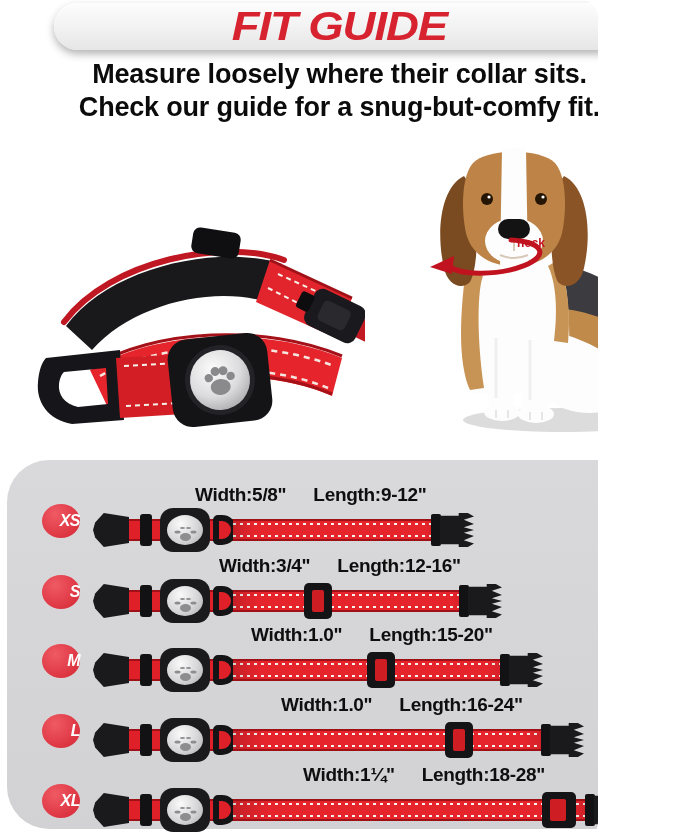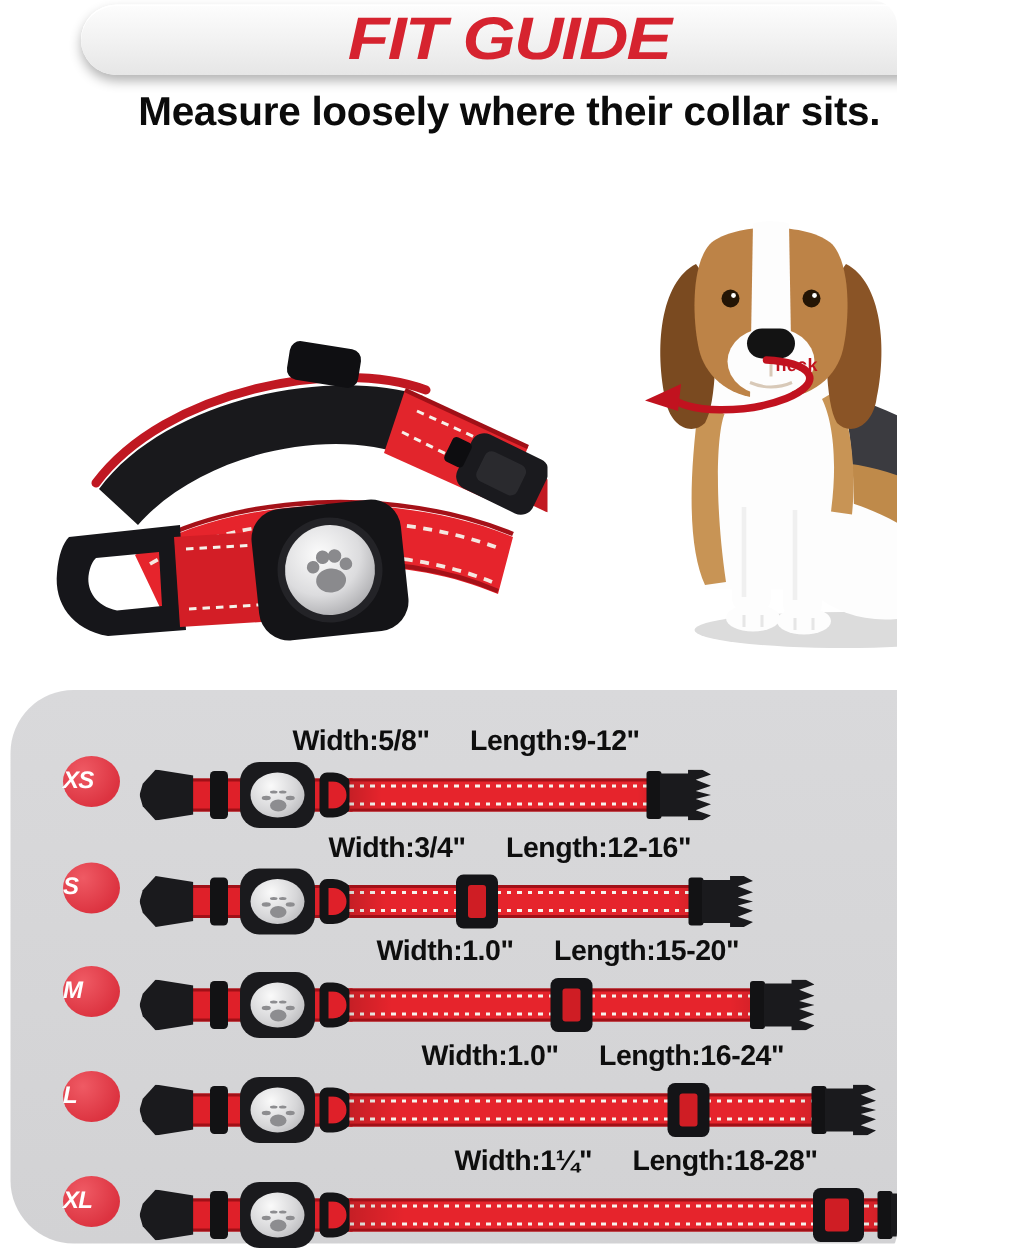--- a/index.html
+++ b/index.html
@@ -40,21 +40,21 @@
   .size-panel{
     position:absolute;left:7px;top:460px;width:665px;height:369px;border-radius:42px;
     background:linear-gradient(180deg,#d9d9db,#d2d2d4);
   }
   .size-row{position:absolute;left:0;width:100%;height:70px;}
   .row-xs{top:24px;} .row-s{top:95px;} .row-m{top:164px;} .row-l{top:234px;} .row-xl{top:304px;}
 
   .badge{
     position:absolute;left:35px;top:20px;width:38px;height:34px;border-radius:50%;
     background:radial-gradient(circle at 35% 30%,#ef5a64,#dc3340 72%);
-    color:#fff;text-align:left;
+    color:#fff;text-align:right;
     font-style:italic;font-weight:bold;font-size:16px;line-height:34px;letter-spacing:-0.5px;
   }
 
   .spec{
     position:absolute;top:0;height:22px;display:flex;gap:27px;white-space:nowrap;
     font-weight:bold;font-size:19px;line-height:22px;color:#0e0e0e;letter-spacing:-0.3px;
   }
   .row-xs .spec{left:188px;} .row-s .spec{left:212px;} .row-m .spec{left:244px;}
   .row-l .spec{left:274px;} .row-xl .spec{left:296px;}
 
@@ -109,20 +109,21 @@
 <body>
 
 <div id="stage">
 
   <div class="banner">
     <div class="banner-title">FIT GUIDE</div>
   </div>
 
   <div class="intro">
     <div>Measure loosely where their collar sits.</div>
+    <div>Check our guide for a snug-but-comfy fit.</div>
   </div>
 
   <svg class="hero-collar" viewBox="0 0 335 220">
     <defs>
       <radialGradient id="sg" cx="40%" cy="32%" r="75%">
         <stop offset="0%" stop-color="#fcfcfc"></stop>
         <stop offset="60%" stop-color="#dcdcde"></stop>
         <stop offset="100%" stop-color="#a9a9ac"></stop>
       </radialGradient>
     </defs>

